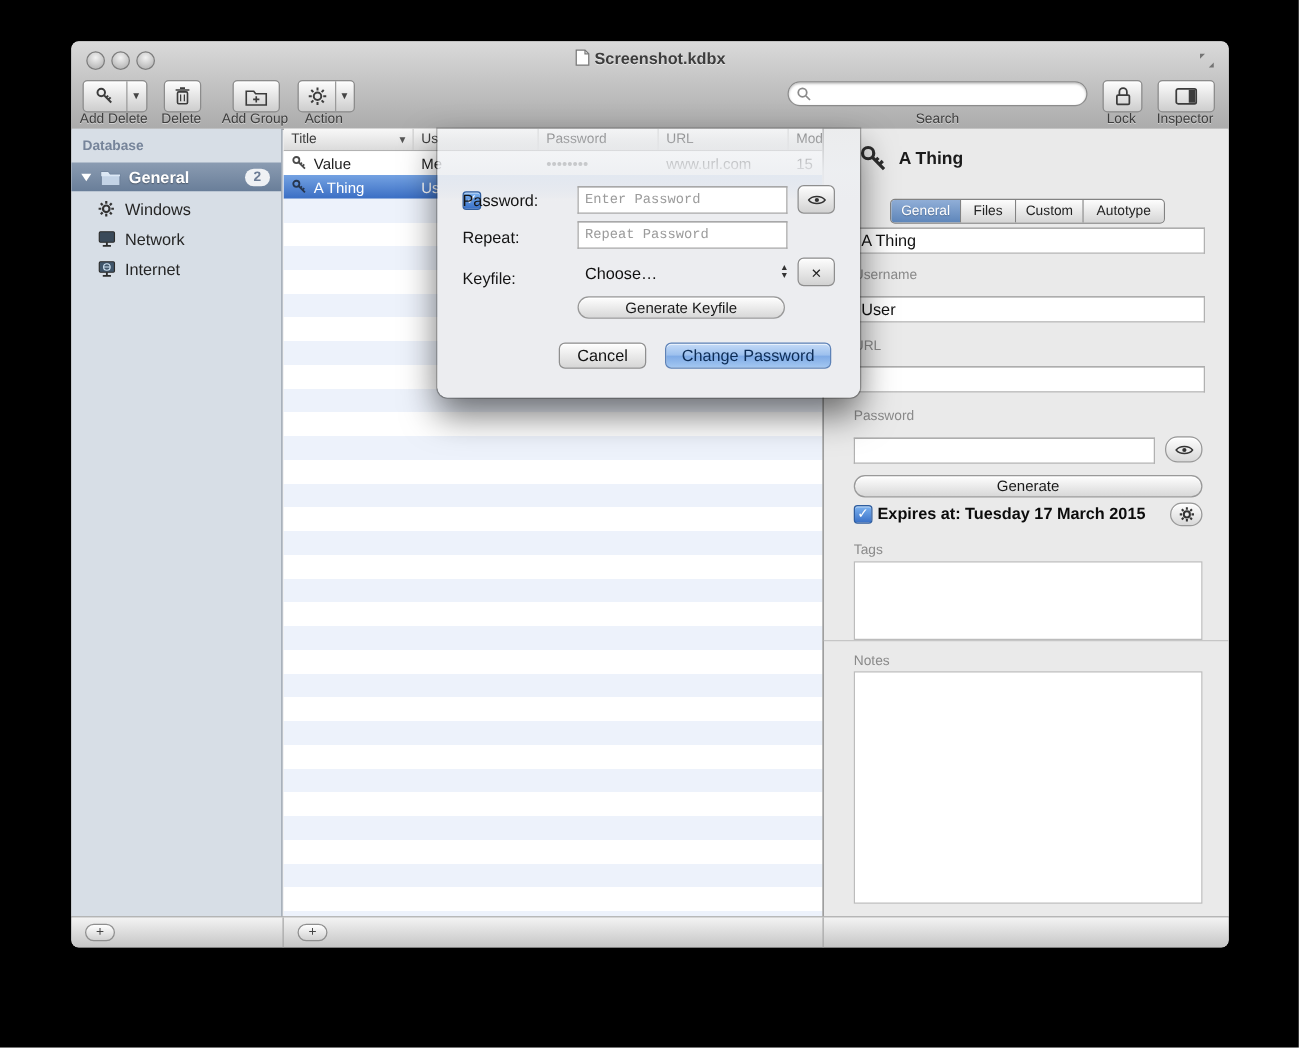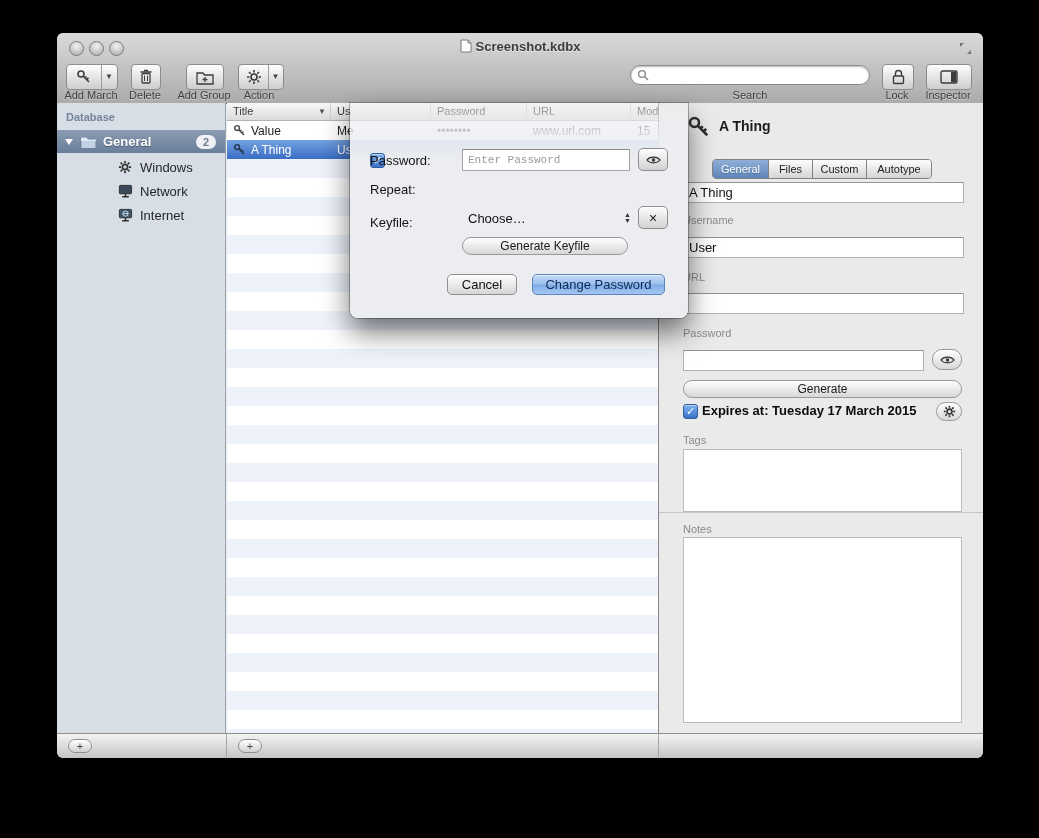--- a/index.html
+++ b/index.html
@@ -18,21 +18,21 @@
   .arrow-dn{font-size:8px;color:#444;line-height:8px}
   .search{position:absolute;left:573px;top:32px;width:240px;height:20px;border-radius:10px;background:#fff;border:1px solid #8c8c8c;box-shadow:inset 0 1px 2px rgba(0,0,0,.28);display:flex;align-items:center;padding:0 6px;box-sizing:border-box}
   .search input{border:none;outline:none;background:transparent;flex:1;font-size:12px;font-family:inherit;margin-left:4px}
   
   .content{position:absolute;top:70px;left:0;right:0;height:630px}
   .sidebar{position:absolute;left:0;top:0;width:169px;height:100%;background:#d7dee6;border-right:1px solid #99a2ad;box-sizing:border-box}
   .side-header{position:absolute;left:9px;top:8px;font-size:11px;font-weight:bold;color:#76849a}
   .group-row{position:absolute;left:0;right:0;top:27px;height:23px;background:linear-gradient(#8b9cb2,#697e99);display:flex;align-items:center;color:#fff;font-weight:bold;font-size:13px;text-shadow:0 1px 1px rgba(0,0,0,.35);padding-left:8px;box-sizing:border-box}
   .disclosure{width:0;height:0;border-left:4px solid transparent;border-right:4px solid transparent;border-top:6px solid #fff;margin-right:7px}
   .badge{margin-left:auto;margin-right:9px;background:rgba(255,255,255,.88);color:#6d7d96;font-size:11px;font-weight:bold;border-radius:8px;padding:0 7px;line-height:14px;text-shadow:none}
-  .side-item{position:absolute;left:0;right:0;height:24px;display:flex;align-items:center;padding-left:60px;font-size:13px;color:#262626;box-sizing:border-box}
+  .side-item{position:absolute;left:0;right:0;height:24px;display:flex;align-items:center;padding-left:20px;font-size:13px;color:#262626;box-sizing:border-box}
   .side-item .ic{width:16px;height:16px;margin-right:7px;flex:none;display:flex;align-items:center;justify-content:center}
   
   .list{position:absolute;left:170px;top:0;width:431px;height:100%;background:#fff}
   .list-header{position:absolute;top:0;left:0;right:0;height:18px;background:linear-gradient(#f8f8f8,#dbdbdb);border-bottom:1px solid #b2b2b2;display:grid;grid-template-columns:104px 100px 96px 104px 1fr;font-size:11px;color:#3b3b3b;box-sizing:border-box}
   .hcell{padding-left:6px;line-height:17px;border-right:1px solid #cfcfcf;overflow:hidden;white-space:nowrap;position:relative}
   .hcell .sort{position:absolute;right:4px;top:5px;font-size:8px;color:#555;line-height:8px}
   .lrow{position:absolute;left:0;right:0;height:19px;display:grid;grid-template-columns:104px 100px 96px 104px 1fr;font-size:12px;align-items:center;color:#1c1c1c}
   .lrow>div{padding-left:6px;overflow:hidden;white-space:nowrap;display:flex;align-items:center}
   .lrow .ic{width:14px;height:14px;margin-right:4px;flex:none}
   .row-sel{background:linear-gradient(#74a2e2,#3a6ec4);color:#fff}
@@ -94,21 +94,21 @@
       <div class="seg" style="width:33px">
         <svg width="16" height="16" viewBox="0 0 16 16">
             <circle cx="5" cy="5" r="3" fill="none" stroke="#3c3c3c" stroke-width="1.6"></circle>
             <path d="M7.3 7.3 L13 13 M10.7 10.7 l1.8-1.8 M9 9 l1.5-1.5" stroke="#3c3c3c" stroke-width="1.6" fill="none"></path>
           </svg>
       </div>
       <div class="seg" style="width:15px">
           <span class="arrow-dn">▼</span>
         </div>
     </div>
-    <div class="tblabel" style="left:6px;width:56px">Add March</div>
+    <div class="tblabel" style="left:6px;width:56px">Add Delete</div>
 
     <div class="tbbtn" style="left:74px;width:28px">
       <svg width="14" height="16" viewBox="0 0 14 16">
           <rect x="3" y="4.5" width="8" height="9.5" rx="1" fill="none" stroke="#3c3c3c" stroke-width="1.3"></rect>
           <line x1="1.5" y1="3" x2="12.5" y2="3" stroke="#3c3c3c" stroke-width="1.3"></line>
           <line x1="5" y1="1.5" x2="9" y2="1.5" stroke="#3c3c3c" stroke-width="1.3"></line>
           <line x1="5.5" y1="6.5" x2="5.5" y2="12" stroke="#3c3c3c"></line>
           <line x1="8.5" y1="6.5" x2="8.5" y2="12" stroke="#3c3c3c"></line>
         </svg>
     </div>
@@ -339,20 +339,21 @@
     <div class="dlabel" style="top:50px">Password:</div>
     <input class="dfield" style="top: 46px;" placeholder="Enter Password">
     <div class="sqbtn" style="top:45px">
       <svg width="15" height="10" viewBox="0 0 16 10">
           <path d="M1 5 C4 1 12 1 15 5 C12 9 4 9 1 5 Z" fill="none" stroke="#333" stroke-width="1.3"></path>
           <circle cx="8" cy="5" r="1.8" fill="#333"></circle>
         </svg>
     </div>
 
     <div class="dlabel" style="top:79px">Repeat:</div>
+    <input class="dfield" style="top: 74px;" placeholder="Repeat Password">
 
     <div class="dlabel" style="top:112px">Keyfile:</div>
     <div class="popup">
       <span>Choose…</span>
       <span class="stepper">
           <span>▲</span>
           <span>▼</span>
         </span>
     </div>
     <div class="sqbtn" style="top:103px">

